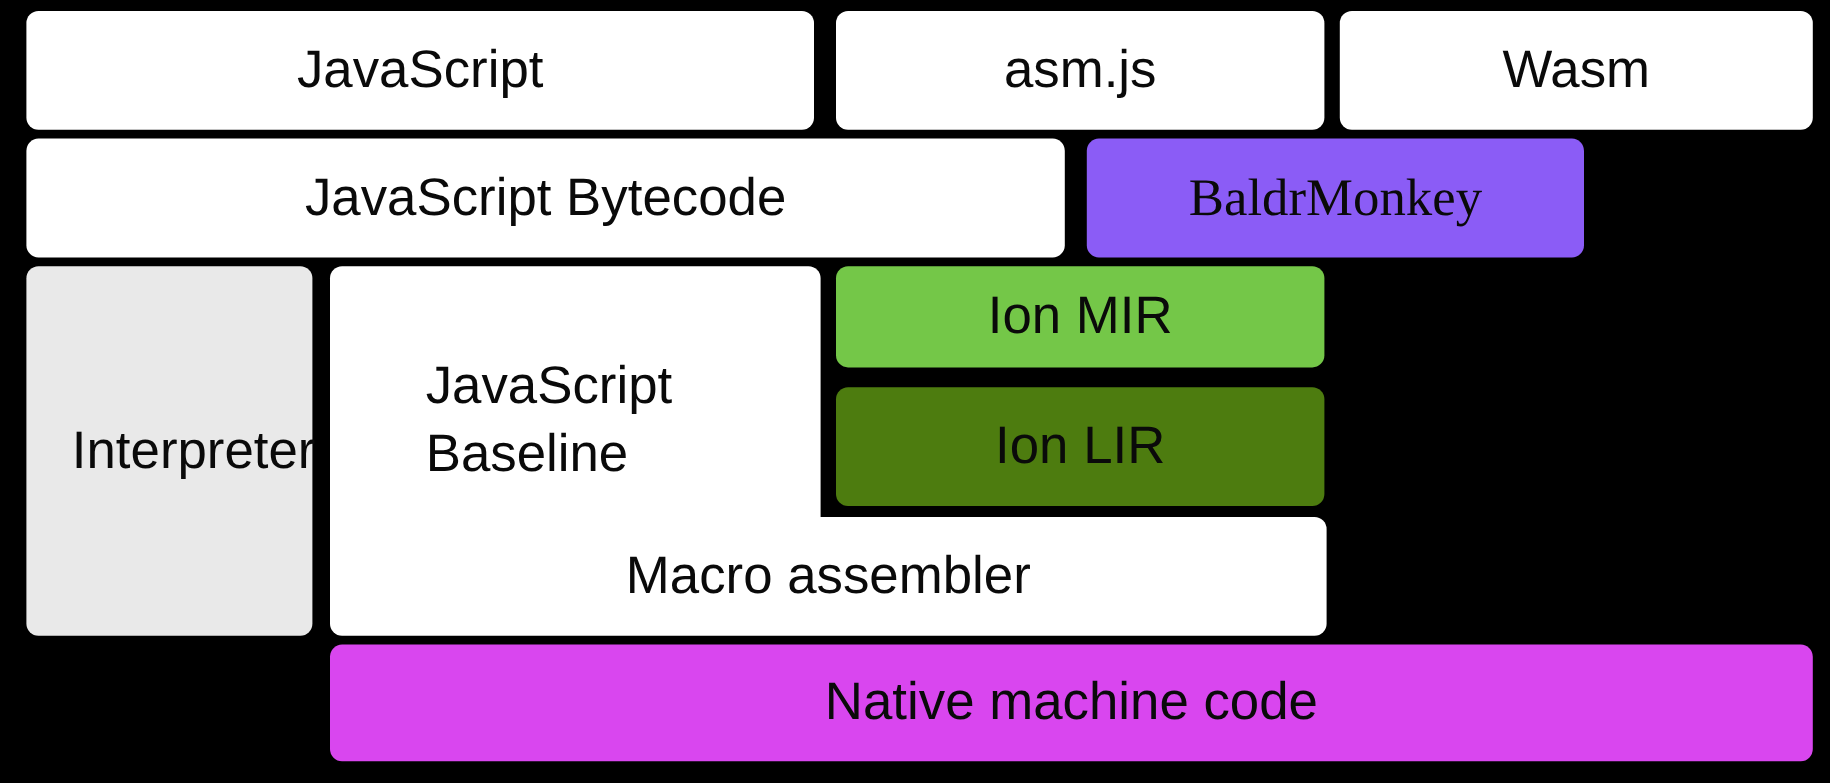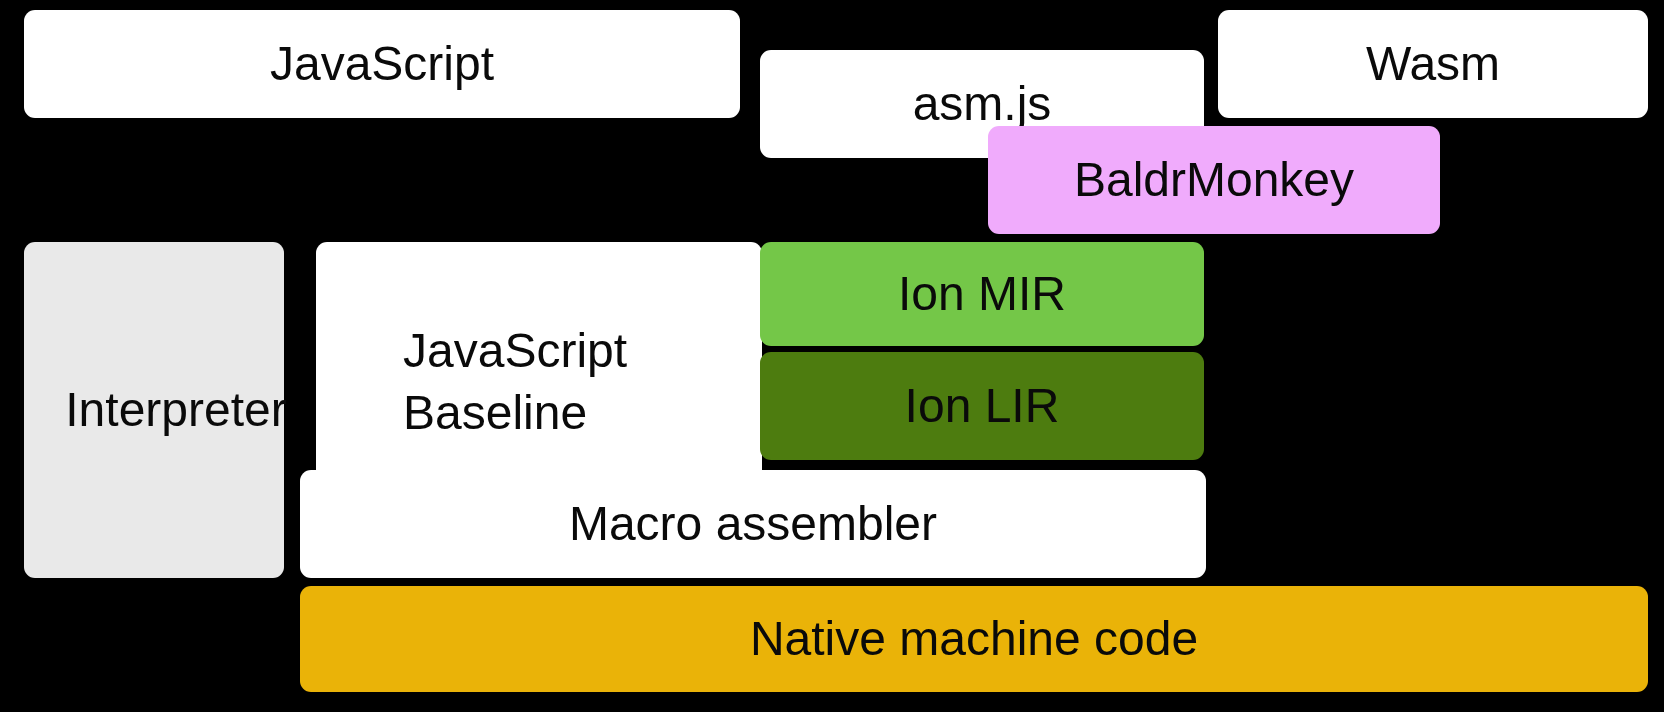--- a/index.html
+++ b/index.html
@@ -25,27 +25,27 @@
     color: #0a0a0a;
     font-size: 48px;
     line-height: 1.3;
     font-weight: 400;
     box-sizing: border-box;
   }
   .node span { display: block; }
 
   
   .n-js        { left: 24px;   top: 10px;  width: 716px;  height: 108px; }
-  .n-asmjs     { left: 760px;  top: 10px;  width: 444px;  height: 108px; margin-top: 40px; }
+  .n-asmjs     { left: 760px;  top: 10px;  width: 444px;  height: 108px; }
   .n-wasm      { left: 1218px; top: 10px;  width: 430px;  height: 108px; }
   .n-bytecode  { left: 24px;   top: 126px; width: 944px;  height: 108px; }
   .n-baldr     { left: 988px;  top: 126px; width: 452px;  height: 108px; }
   .n-interp    { left: 24px;   top: 242px; width: 260px;  height: 336px; padding-left: 44px; }
-  .n-baseline  { left: 316px;  top: 242px; width: 446px;  height: 280px; padding-left: 48px; }
-  .n-mir       { left: 760px;  top: 242px; width: 444px;  height: 104px; }
+  .n-baseline  { left: 300px;  top: 242px; width: 446px;  height: 280px; padding-left: 48px; }
+  .n-mir       { left: 760px;  top: 242px; width: 444px;  height: 92px; }
   .n-lir       { left: 760px;  top: 352px; width: 444px;  height: 108px; }
   .n-cranelift { left: 1218px; top: 356px; width: 430px;  height: 222px; }
   .n-macro     { left: 300px;  top: 470px; width: 906px;  height: 108px; }
   .n-native    { left: 300px;  top: 586px; width: 1348px; height: 106px; }
 
   
   .wrap-2 { max-width: 320px; }
 </style>
 </head>
 <body>
@@ -57,22 +57,25 @@
   </div>
 
   <div class="node n-asmjs" style="background-color: rgb(255, 255, 255);">
     <span>asm.js</span>
   </div>
 
   <div class="node n-wasm" style="background-color: rgb(255, 255, 255);">
     <span>Wasm</span>
   </div>
 
+  <div class="node n-bytecode" style="background-color: rgb(255, 255, 255);">
+    <span>JavaScript Bytecode</span>
+  </div>
 
-  <div class="node n-baldr" style="background-color: #f0abfc;">
+  <div class="node n-baldr" style="background-color: #8b5cf6; font-family: Liberation Serif, serif;">
     <span>BaldrMonkey</span>
   </div>
 
   <div class="node n-interp" style="background-color: rgb(233, 233, 233);">
     <span>Interpreter</span>
   </div>
 
   <div class="node n-baseline" style="background-color: rgb(255, 255, 255);">
     <span class="wrap-2">JavaScript Baseline</span>
   </div>
@@ -83,17 +86,17 @@
 
   <div class="node n-lir" style="background-color: #4d7c0f;">
     <span>Ion LIR</span>
   </div>
 
 
   <div class="node n-macro" style="background-color: rgb(255, 255, 255);">
     <span>Macro assembler</span>
   </div>
 
-  <div class="node n-native" style="background-color: #eab308;">
+  <div class="node n-native" style="background-color: #d946ef;">
     <span>Native machine code</span>
   </div>
 
 </div>
 
 </body></html>

